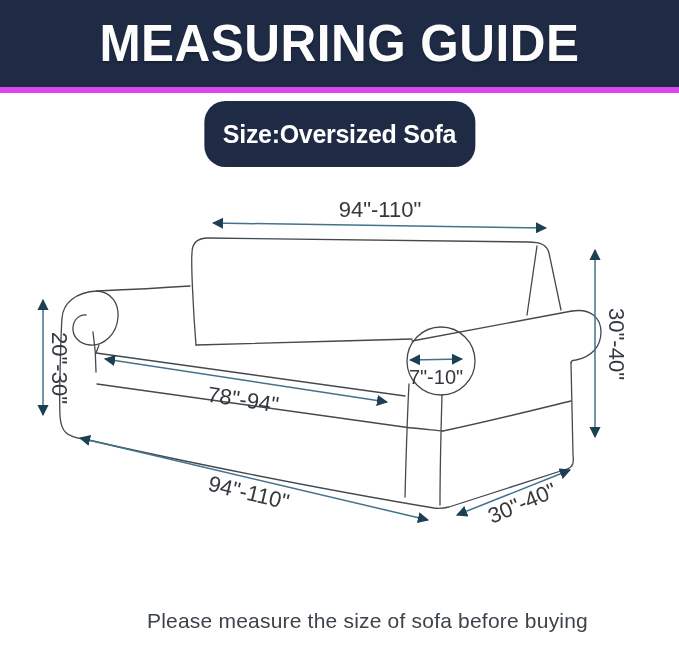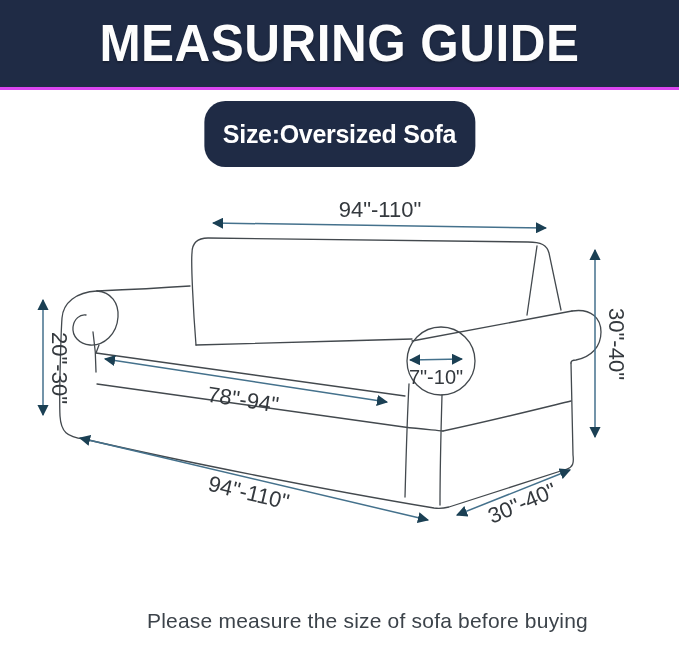--- a/index.html
+++ b/index.html
@@ -2,21 +2,21 @@
 <html><head>
 <meta charset="utf-8">
 <style>
   html,body{margin:0;padding:0;background:#ffffff;}
   .page{
     position:relative;width:679px;height:646px;overflow:hidden;background:#ffffff;
     font-family:"Liberation Sans",sans-serif;
   }
   .banner{
     position:absolute;top:0;left:0;width:679px;height:87px;
-    background:#1f2b45;border-bottom:3px solid #d946ef;
+    background:#1f2b45;border-bottom:6px solid #d946ef;
     display:flex;align-items:center;justify-content:center;
   }
   .banner h1{
     margin:0;color:#fdfdfd;font-size:51px;font-weight:bold;letter-spacing:.5px;
     transform:scaleX(.97);text-shadow:0 2px 2px rgba(0,0,0,.25);
     font-family:"Liberation Sans",sans-serif;
   }
   .badge{
     position:absolute;top:101px;left:50%;transform:translateX(-50%);
     height:42px;line-height:42px;background:#1f2b45;border-radius:21px;

